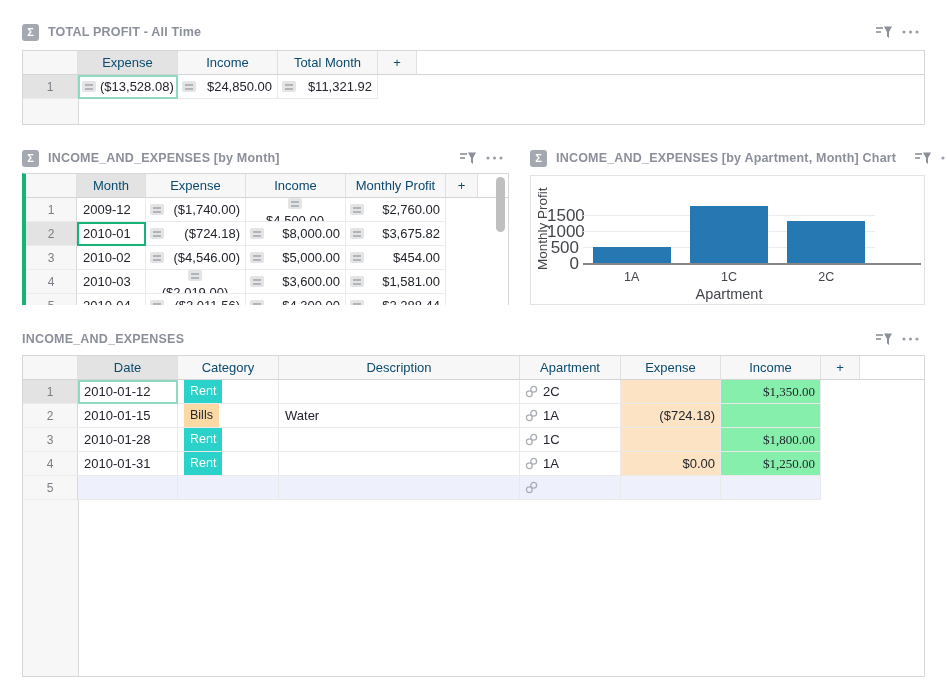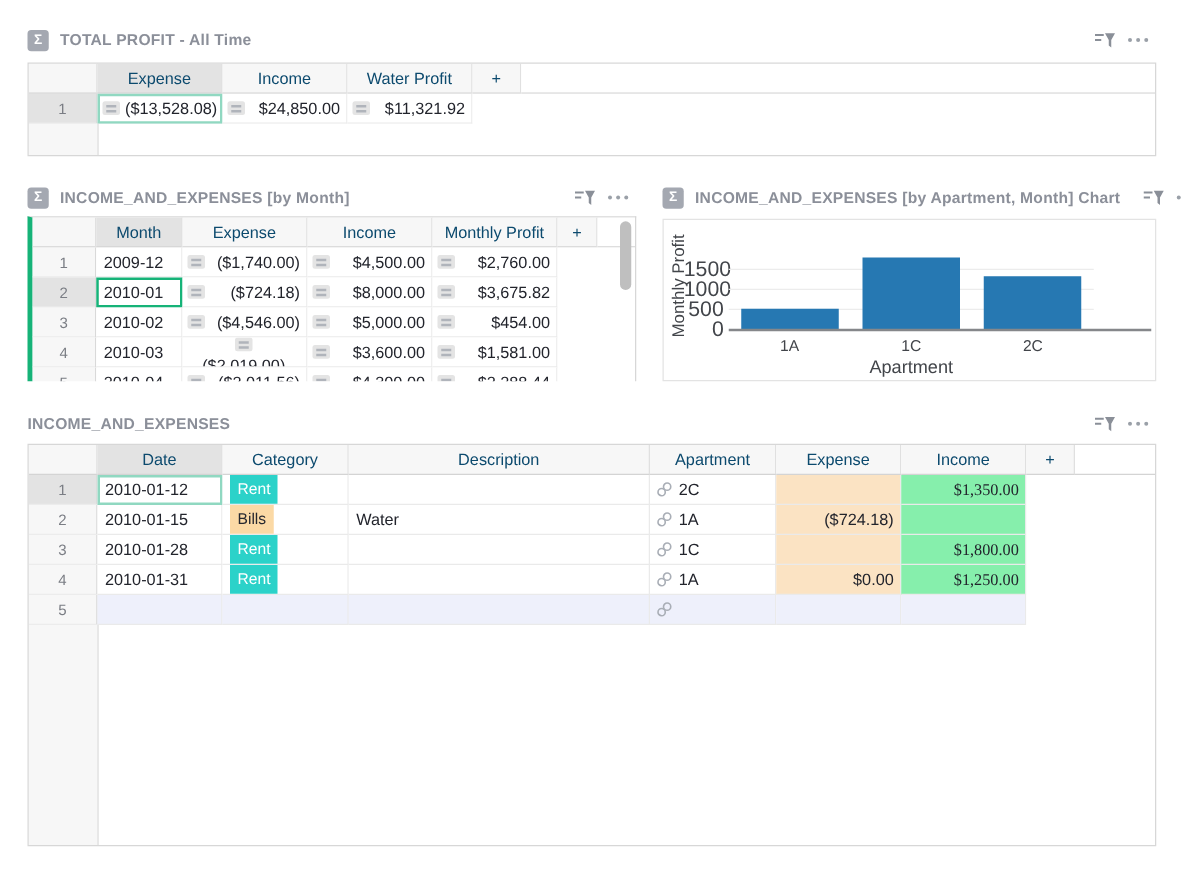--- a/index.html
+++ b/index.html
@@ -99,21 +99,21 @@
           <circle cx="15" cy="2" r="1.6" fill="#9aa0a8"></circle>
         </svg>
     </span>
   </div>
 
   <div class="tbl" style="left:22px;top:50px;width:903px;height:75px;">
     <div class="hrow">
       <div class="hcell" style="width:55px;background:#f7f7f7;"></div>
       <div class="hcell sel" style="width:100px;">Expense</div>
       <div class="hcell" style="width:100px;">Income</div>
-      <div class="hcell" style="width:100px;">Water Profit</div>
+      <div class="hcell" style="width:100px;">Total Month</div>
       <div class="hcell" style="width:39px;">+</div>
       <div class="hrest"></div>
     </div>
     <div class="drow">
       <div class="rn sel">1</div>
       <div class="dcell numf cursor-inactive" style="width:100px;">
         <span class="ficon"></span>
         <span>($13,528.08)</span>
       </div>
       <div class="dcell numf" style="width:100px;">
@@ -165,21 +165,21 @@
       <div class="hrest"></div>
     </div>
 
     <div class="drow">
       <div class="rn">1</div>
       <div class="dcell text" style="width:69px;">2009-12</div>
       <div class="dcell numf" style="width:100px;">
           <span class="ficon"></span>
           <span>($1,740.00)</span>
         </div>
-      <div class="dcell numf" style="width:100px;">
+      <div class="dcell numf" style="width:100px;flex-direction:column;">
           <span class="ficon"></span>
           <span>$4,500.00</span>
         </div>
       <div class="dcell numf" style="width:100px;">
           <span class="ficon"></span>
           <span>$2,760.00</span>
         </div>
       <div class="drest"></div>
     </div>
 

